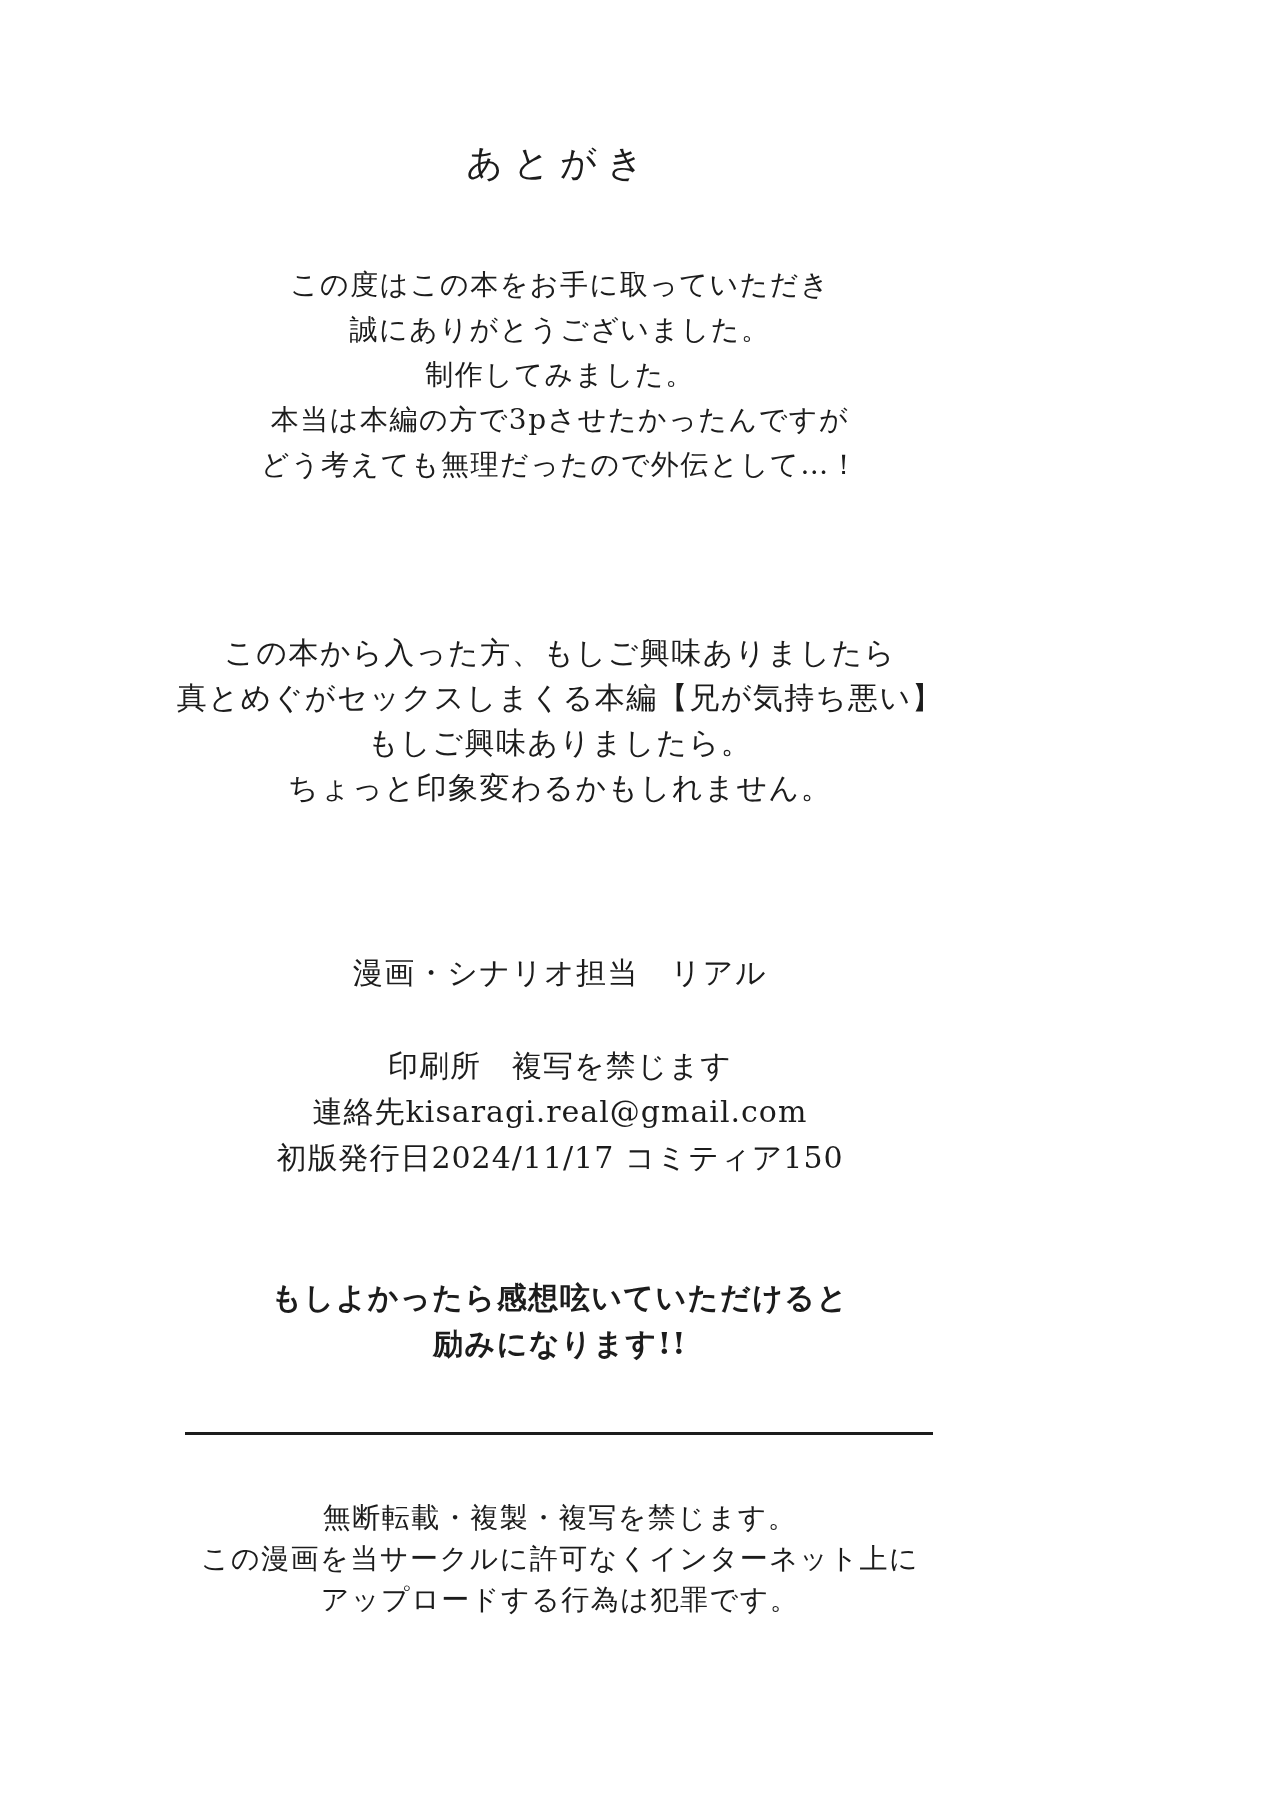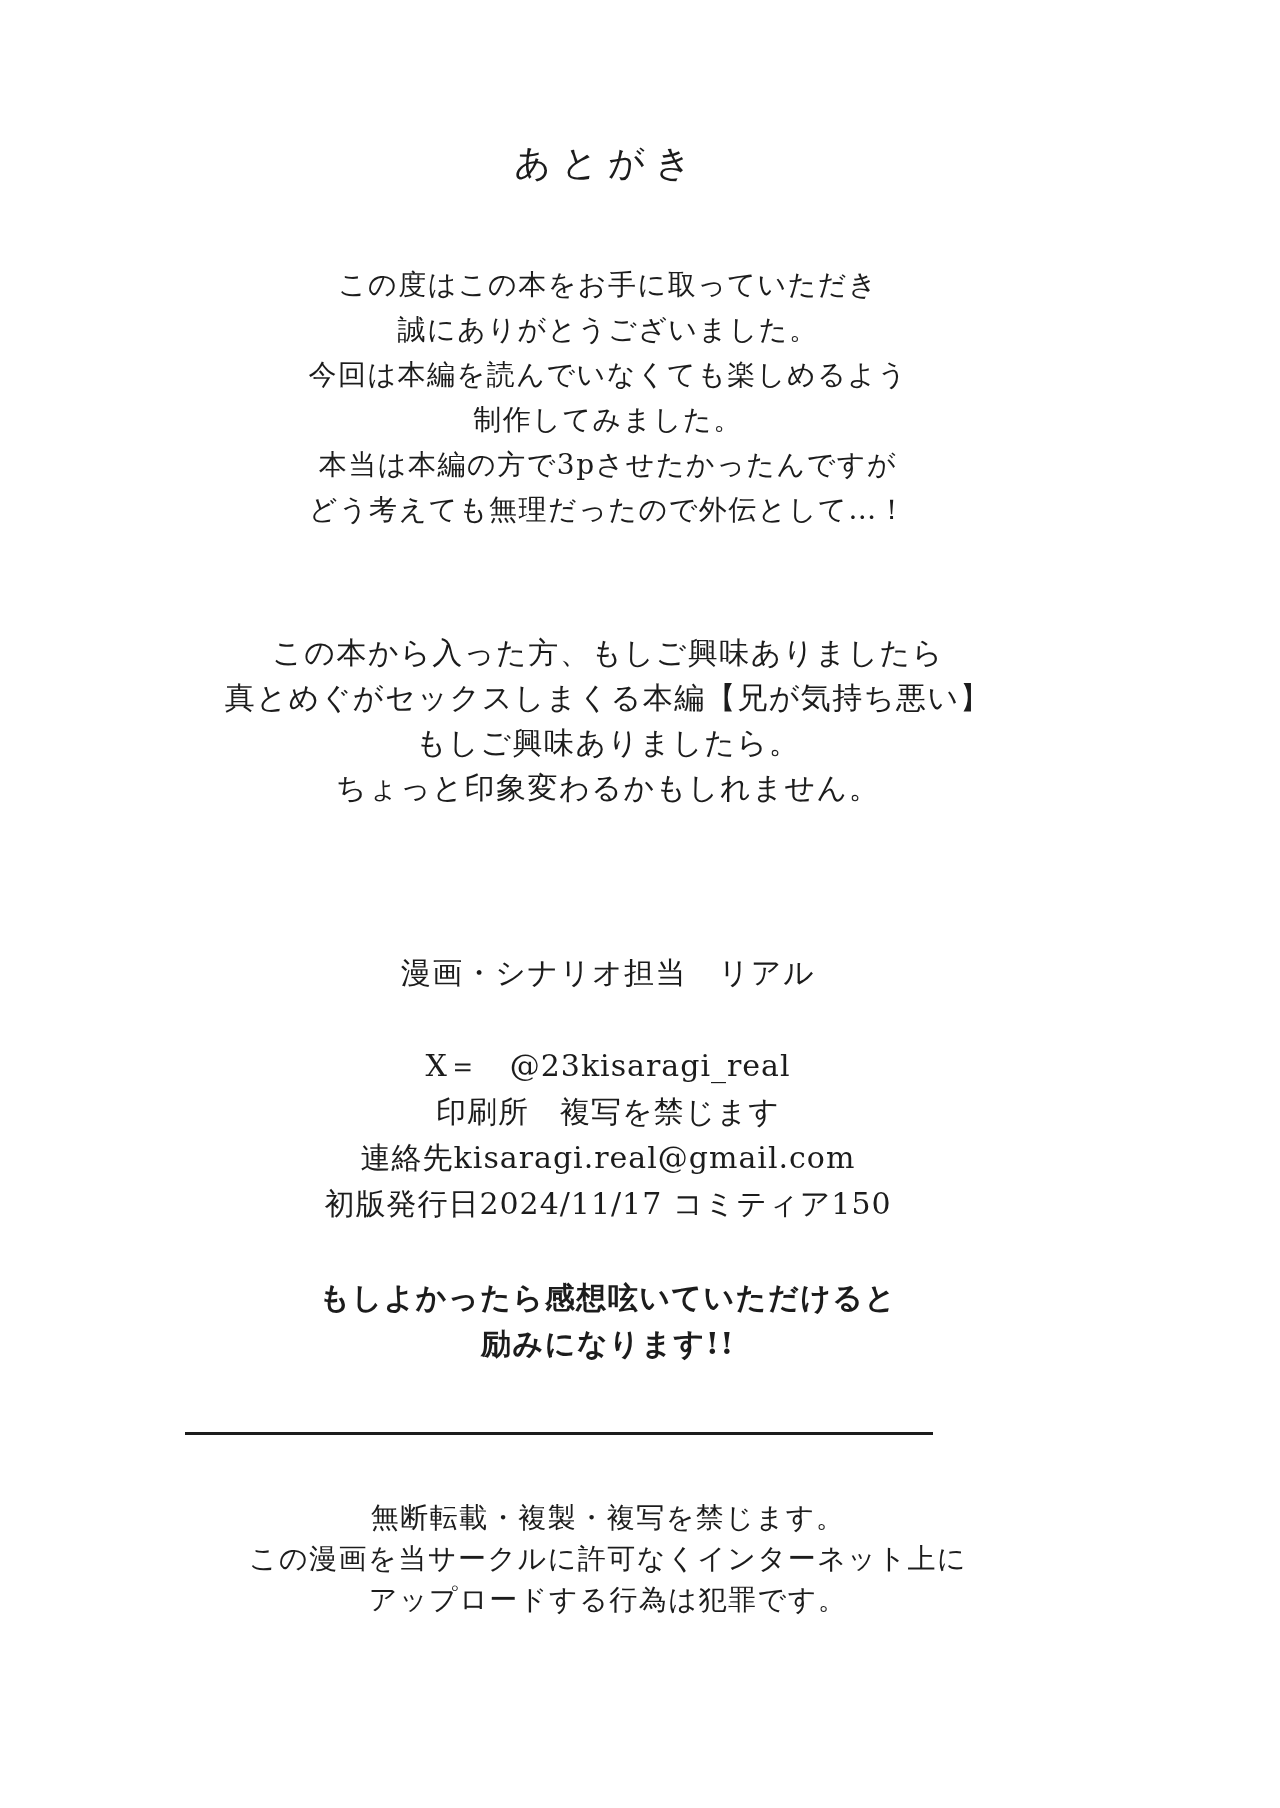--- a/index.html
+++ b/index.html
@@ -13,21 +13,20 @@
     position: relative;
     font-family: "DejaVu Serif", "Liberation Serif", serif;
     color: #1c1c1c;
     overflow: hidden;
   }
   .block {
     position: absolute;
     left: 0;
     width: 1120px;
     text-align: center;
-    padding-left: 48px;
   }
   .line {
     display: block;
     white-space: pre;
   }
   #page-title {
     top: 143px;
     font-size: 36px;
     line-height: 40px;
     letter-spacing: 10px;
@@ -79,37 +78,35 @@
   }
 </style>
 </head>
 <body>
 
 <h1 id="page-title" class="block" style="margin:0; font-weight:normal;">あとがき</h1>
 
 <div id="afterword-para-1" class="block">
   <span class="line">この度はこの本をお手に取っていただき</span>
   <span class="line">誠にありがとうございました。</span>
-  <span class="line">今回は本編を読んでいなくても楽しめるよう</span>
   <span class="line">制作してみました。</span>
   <span class="line">本当は本編の方で3pさせたかったんですが</span>
   <span class="line">どう考えても無理だったので外伝として…！</span>
 </div>
 
 <div id="afterword-para-2" class="block">
   <span class="line">この本から入った方、もしご興味ありましたら</span>
   <span class="line">真とめぐがセックスしまくる本編【兄が気持ち悪い】</span>
   <span class="line">もしご興味ありましたら。</span>
   <span class="line">ちょっと印象変わるかもしれません。</span>
 </div>
 
 <div id="credits-line" class="block">漫画・シナリオ担当　リアル</div>
 
 <div id="contact-block" class="block">
-  <span class="line">X＝　@23kisaragi_real</span>
   <span class="line">印刷所　複写を禁じます</span>
   <span class="line">連絡先kisaragi.real@gmail.com</span>
   <span class="line">初版発行日2024/11/17 コミティア150</span>
 </div>
 
 <div id="encouragement-block" class="block">
   <span class="line">もしよかったら感想呟いていただけると</span>
   <span class="line">励みになります!!</span>
 </div>
 

